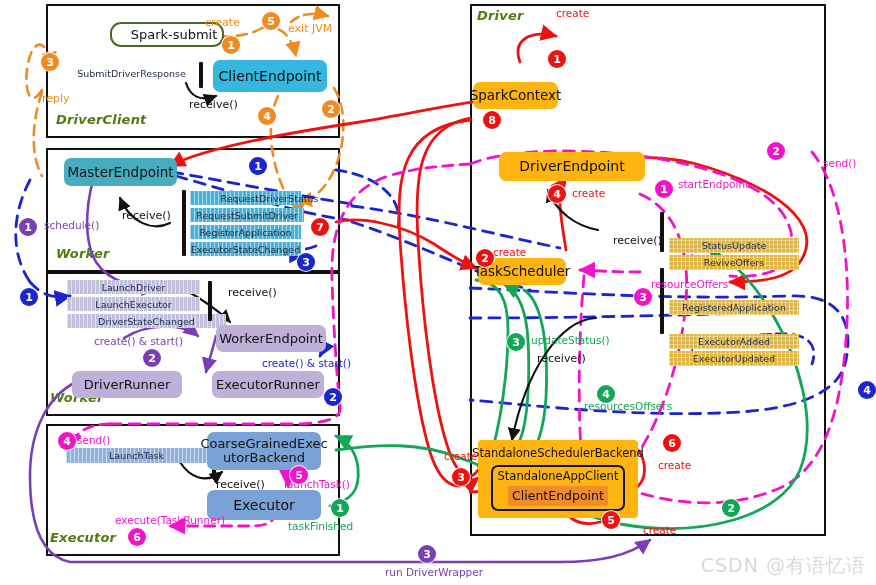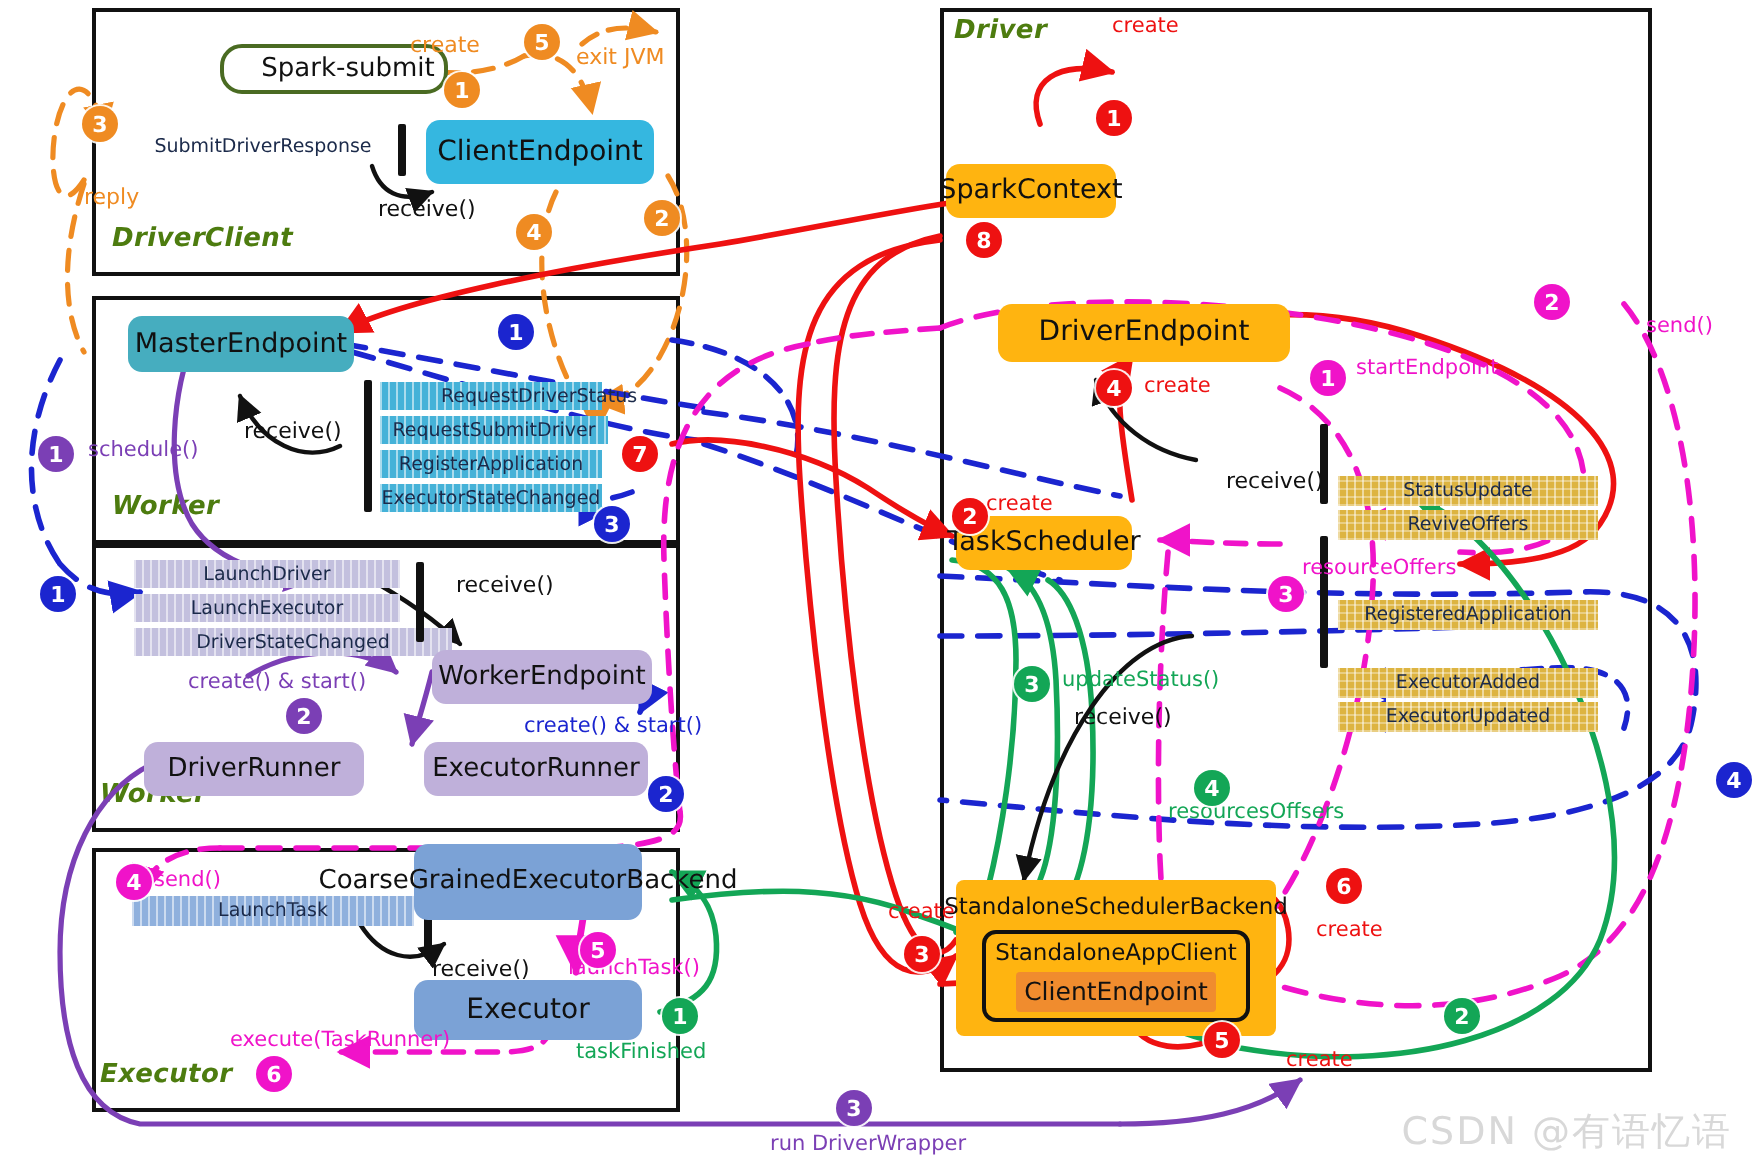--- a/index.html
+++ b/index.html
@@ -221,22 +221,22 @@
   <div class="lbl" style="left:94px;top:335px;color:#7b3fb5;font-size:10.5px;">create() &amp; start()</div>
   <div class="lbl" style="left:262px;top:357px;color:#1b25cf;font-size:10.5px;">create() &amp; start()</div>
 
   <div class="badge" style="left:20px;top:288px;background:#1b25cf;">1</div>
   <div class="badge" style="left:143px;top:349px;background:#7b3fb5;">2</div>
   <div class="badge" style="left:324px;top:388px;background:#1b25cf;">2</div>
 
   <div class="msgbar msg-blue" style="left:66px;top:448px;width:141px;height:15px;">LaunchTask</div>
   <div class="bar" style="left:212px;top:445px;width:4px;height:32px;"></div>
 
-  <div class="node rnd blue" style="left:207px;top:422px;width:114px;height:38px;font-size:13px;
-              flex-direction:row;justify-content:center;">
+  <div class="node rnd blue" style="left:207px;top:432px;width:114px;height:38px;font-size:13px;
+              flex-direction:column;justify-content:center;">
     <span>CoarseGrainedExec</span>
     <span>utorBackend</span>
   </div>
 
   <div class="node rnd blue" style="left:207px;top:490px;width:114px;height:30px;font-size:14px;">Executor</div>
 
   <div class="lbl" style="left:77px;top:434px;color:#f013c9;font-size:10.5px;">send()</div>
   <div class="lbl" style="left:216px;top:478px;color:#111;font-size:11px;">receive()</div>
   <div class="lbl" style="left:284px;top:478px;color:#f013c9;font-size:10.5px;">launchTask()</div>
   <div class="lbl" style="left:288px;top:520px;color:#13a656;font-size:10.5px;">taskFinished</div>

